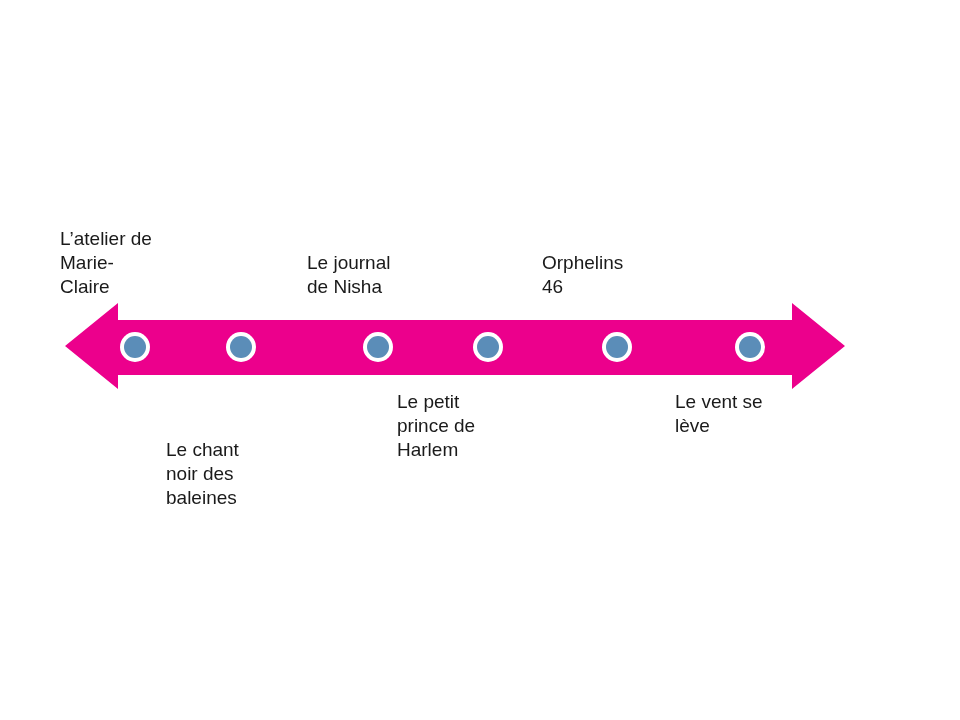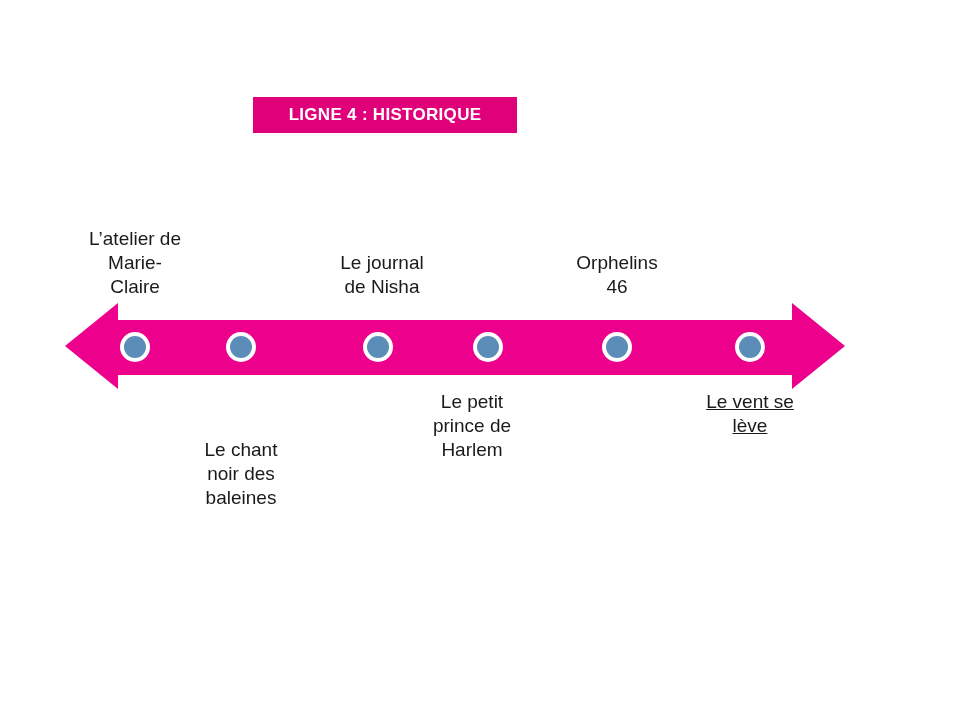--- a/index.html
+++ b/index.html
@@ -65,37 +65,33 @@
   }
   .marker-dot {
     width: 100%;
     height: 100%;
     border-radius: 50%;
   }
 
   
   .tl-label {
     position: absolute;
-    text-align: center;
     color: #1a1a1a;
     font-size: 19px;
     line-height: 24px;
     white-space: pre-line;
   }
   .tl-label.above { }
   .tl-label.below { }
 </style>
 </head>
 <body>
 
 <div id="slide">
 
-  <div id="title-banner" style="background: rgb(224, 0, 122);">
-    <span id="title-text" style="color: rgb(255, 255, 255);">LIGNE 4 : HISTORIQUE</span>
-  </div>
 
   <div id="timeline-arrow">
     <svg viewBox="0 0 790 100" xmlns="http://www.w3.org/2000/svg" aria-hidden="true">
       <polygon id="arrow-shape" points="5,48 58,5 58,22 732,22 732,5 785,48 732,91 732,77 58,77 58,91" fill="#EC008C"></polygon>
     </svg>
   </div>
 
   <div id="markers-layer">
       <div class="marker" style="left: 120px; top: 332px; background: rgb(255, 255, 255);">
         <div class="marker-dot" style="background: rgb(91, 141, 184);"></div>
@@ -124,17 +120,17 @@
       <div class="tl-label below" style="width: 150px; left: 166px; top: 390px; margin-top: 48px;">Le chant
 noir des
 baleines</div>
       <div class="tl-label above" style="width: 150px; left: 307px; top: 251px;">Le journal
 de Nisha</div>
       <div class="tl-label below" style="width: 150px; left: 397px; top: 390px;">Le petit
 prince de
 Harlem</div>
       <div class="tl-label above" style="width: 150px; left: 542px; top: 251px;">Orphelins
 46</div>
-      <div class="tl-label below" style="width: 150px; left: 675px; top: 390px; text-decoration: underline;">Le vent se
+      <div class="tl-label below" style="width: 150px; left: 675px; top: 390px;">Le vent se
 lève</div>
     </div>
 
 </div>
 
 </body></html>

